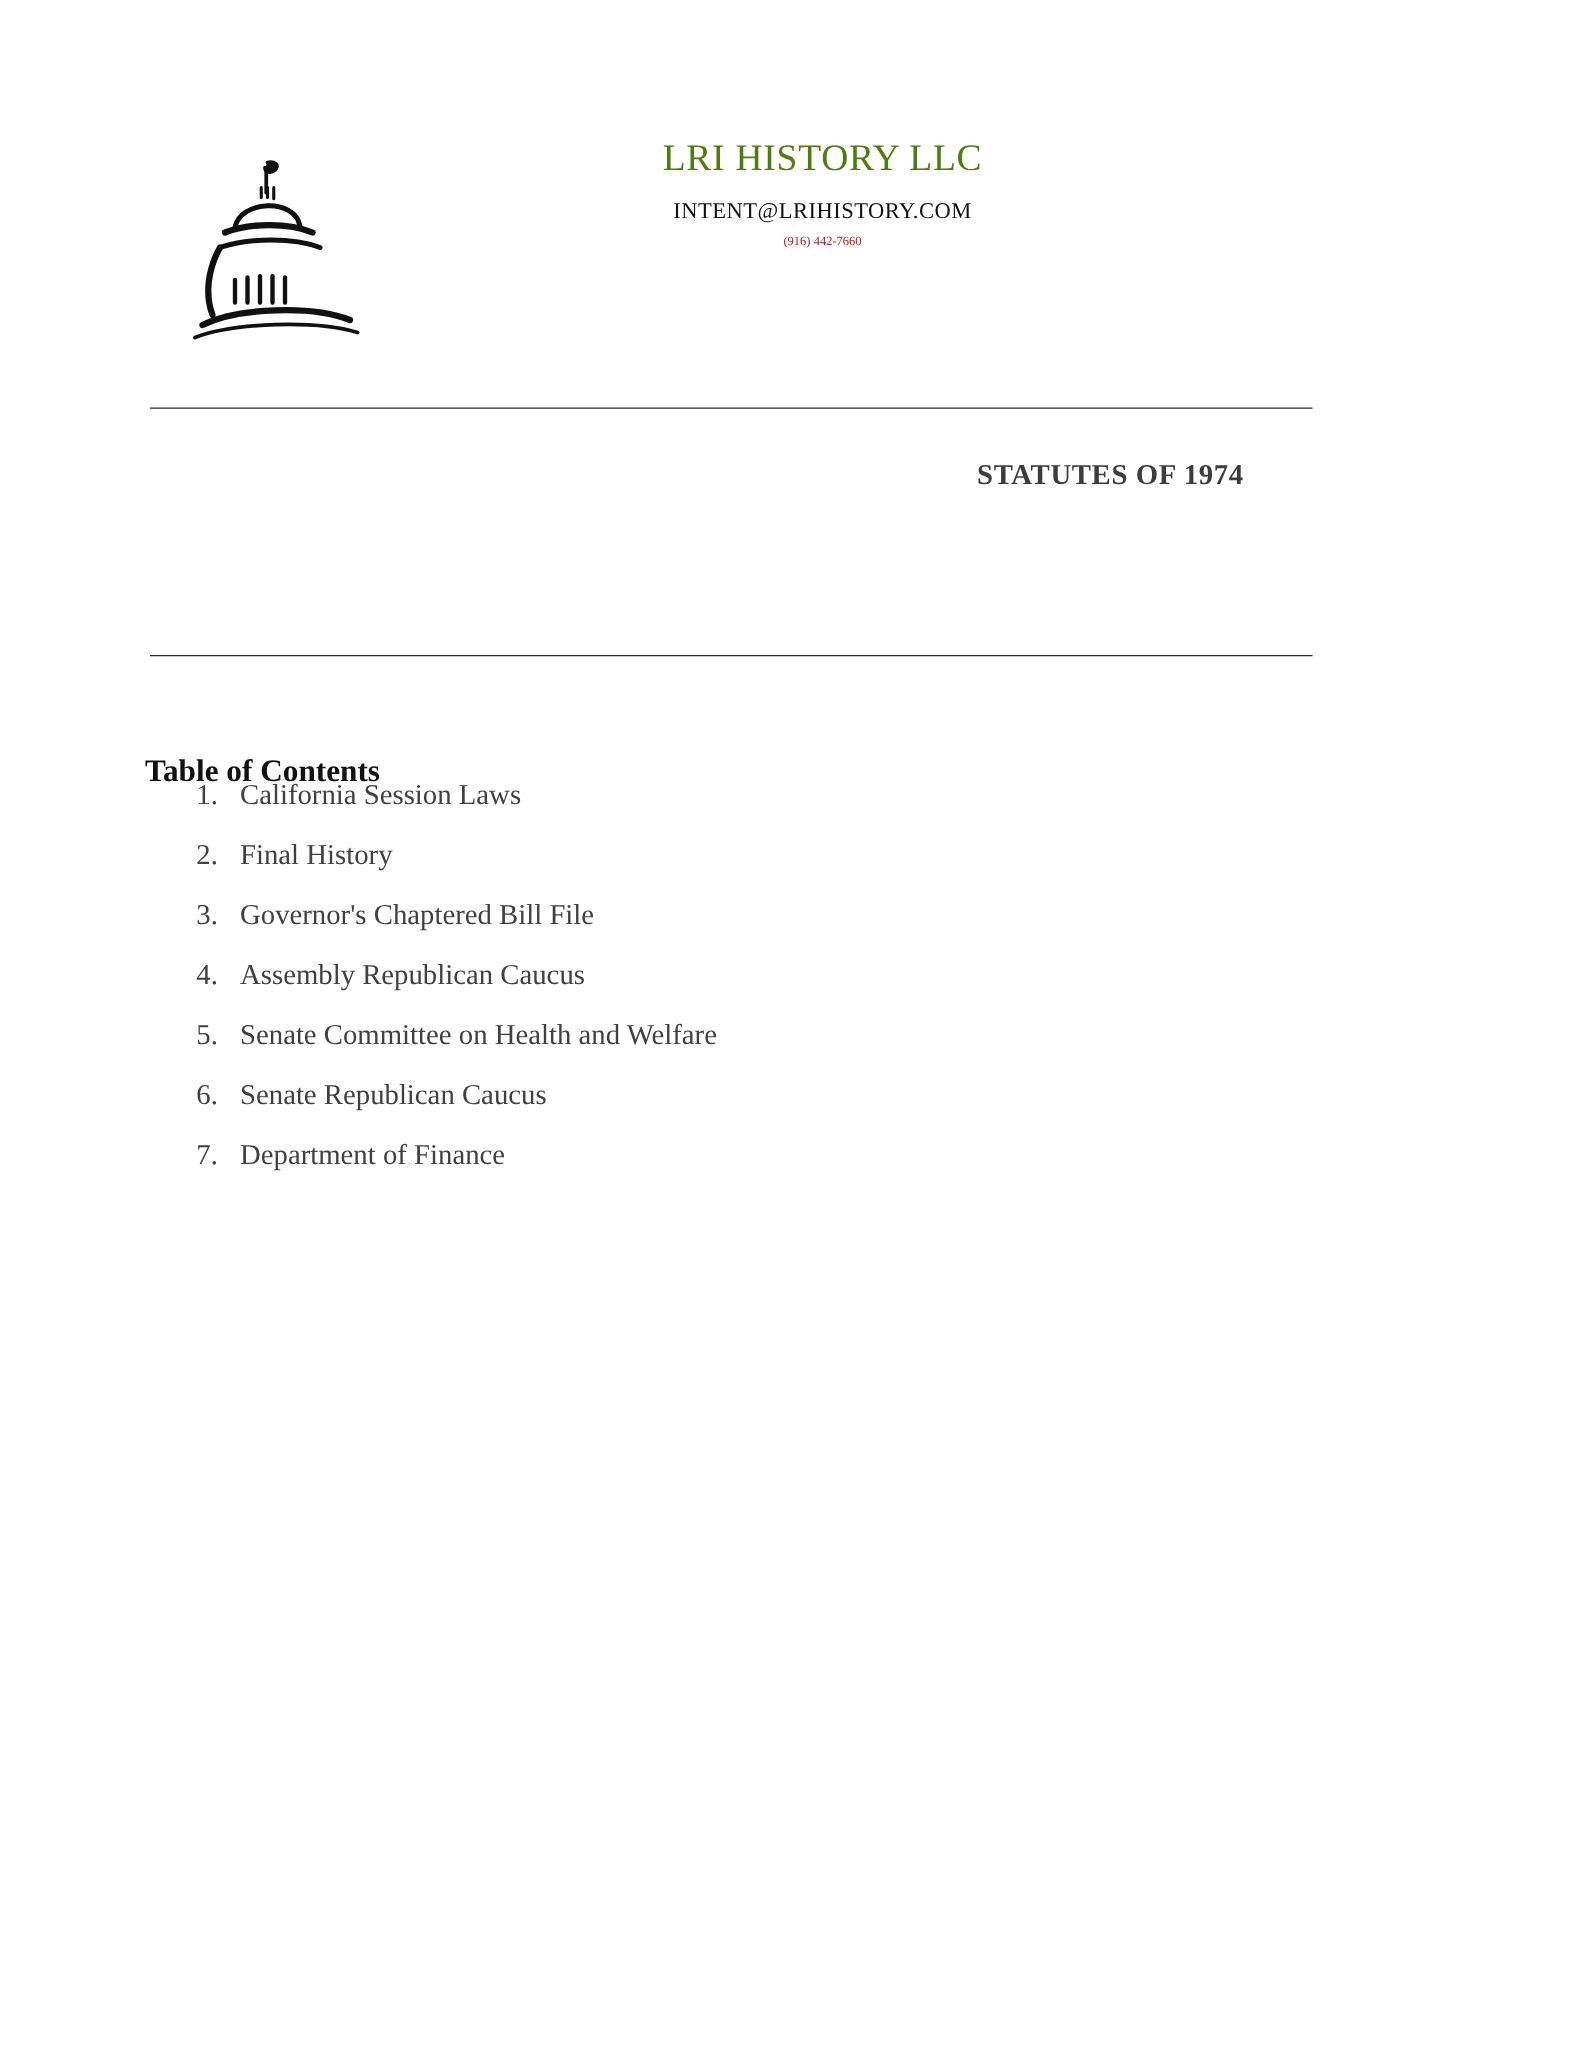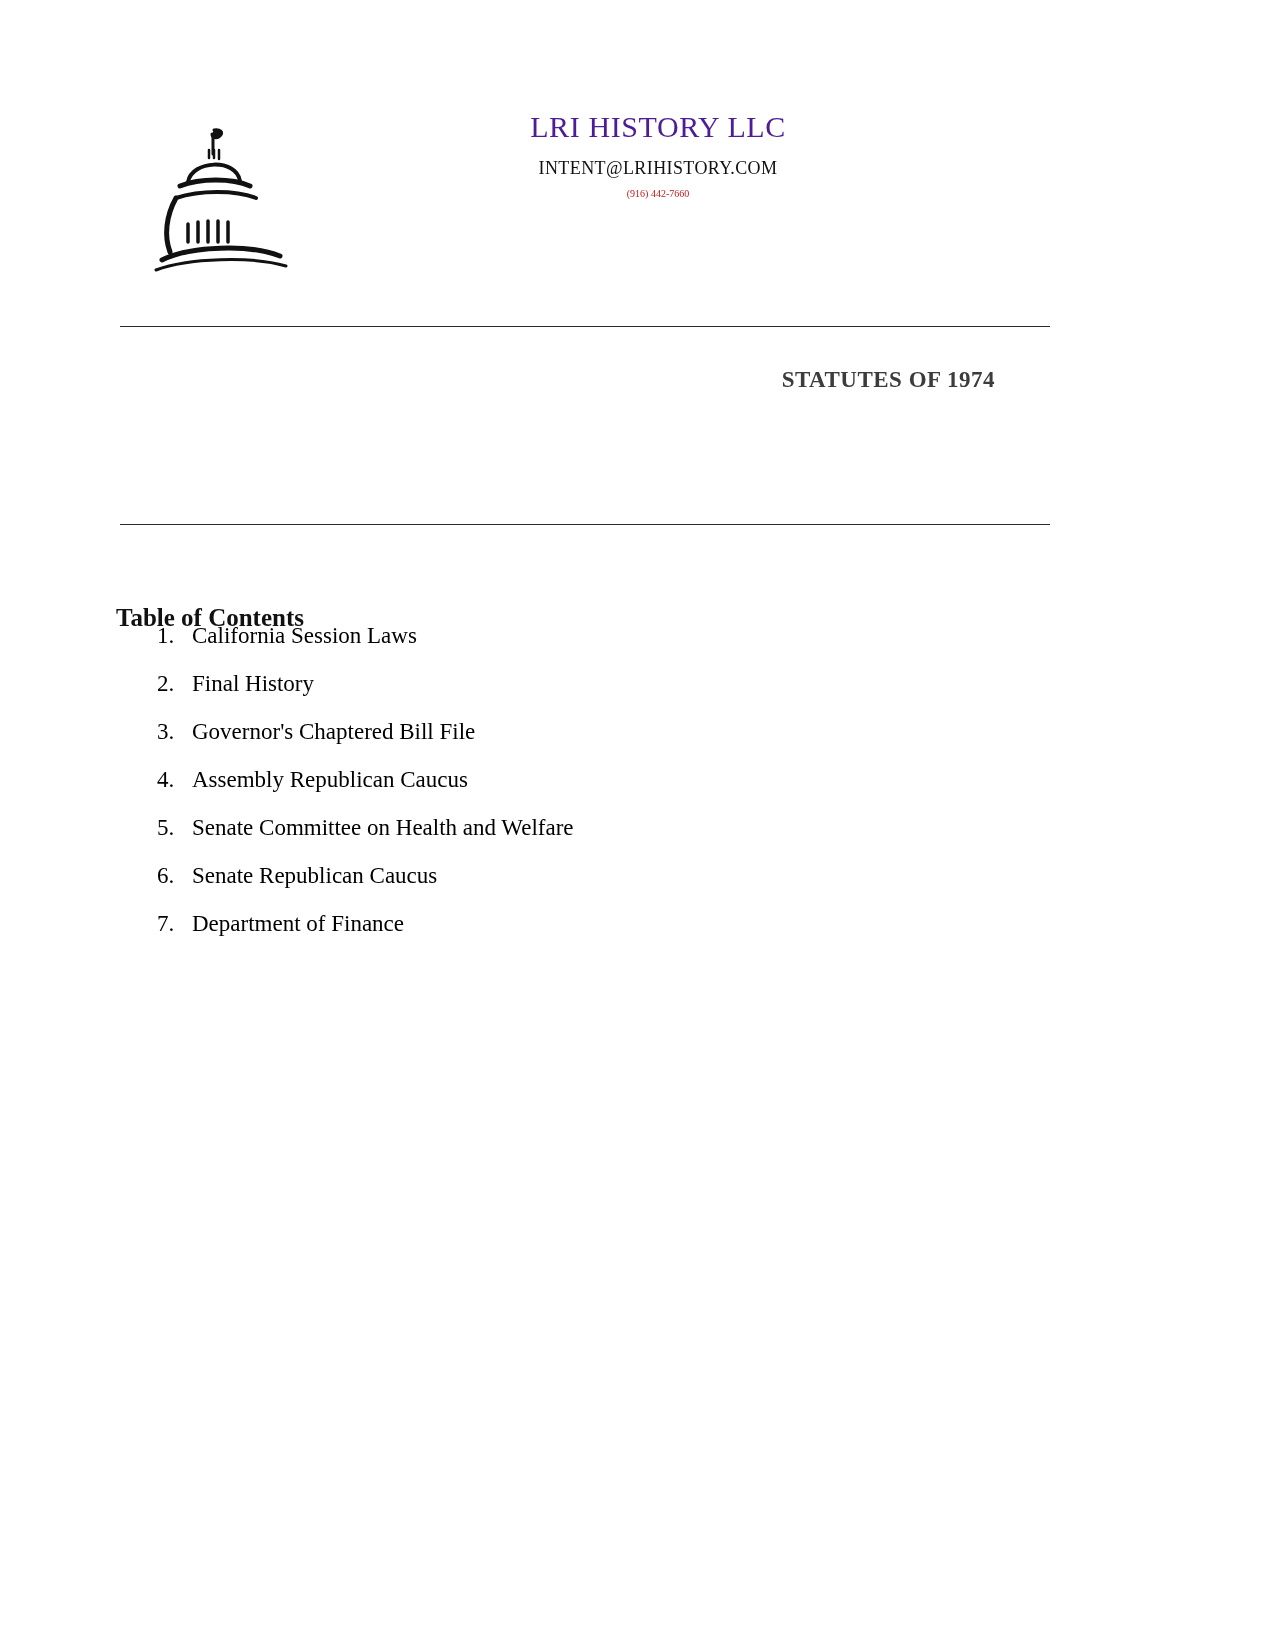--- a/index.html
+++ b/index.html
@@ -35,21 +35,21 @@
   .logo-wrap svg { display: block; }
 
   .org-block {
     flex: 1;
     text-align: center;
     padding-right: 150px;
   }
   .org-name {
     font-size: 30px;
     letter-spacing: 0.6px;
-    color: #4c1d95;
+    color: #4d7c0f;
     margin: 0 0 14px 0;
     font-weight: normal;
   }
   .org-line {
     font-size: 18px;
     letter-spacing: 0.4px;
     color: #111111;
     margin: 0 0 9px 0;
   }
   .org-phone {
@@ -97,21 +97,21 @@
   }
   .toc-list {
     position: absolute;
     left: 120px;
     top: 612px;
     width: 900px;
     margin: 0;
     padding: 0 0 0 60px;
     list-style: decimal;
     font-size: 23px;
-    color: #000000;
+    color: #404040;
   }
   .toc-list li {
     line-height: 48px;
     padding-left: 12px;
   }
 </style>
 </head>
 <body>
 
 <div class="page">

